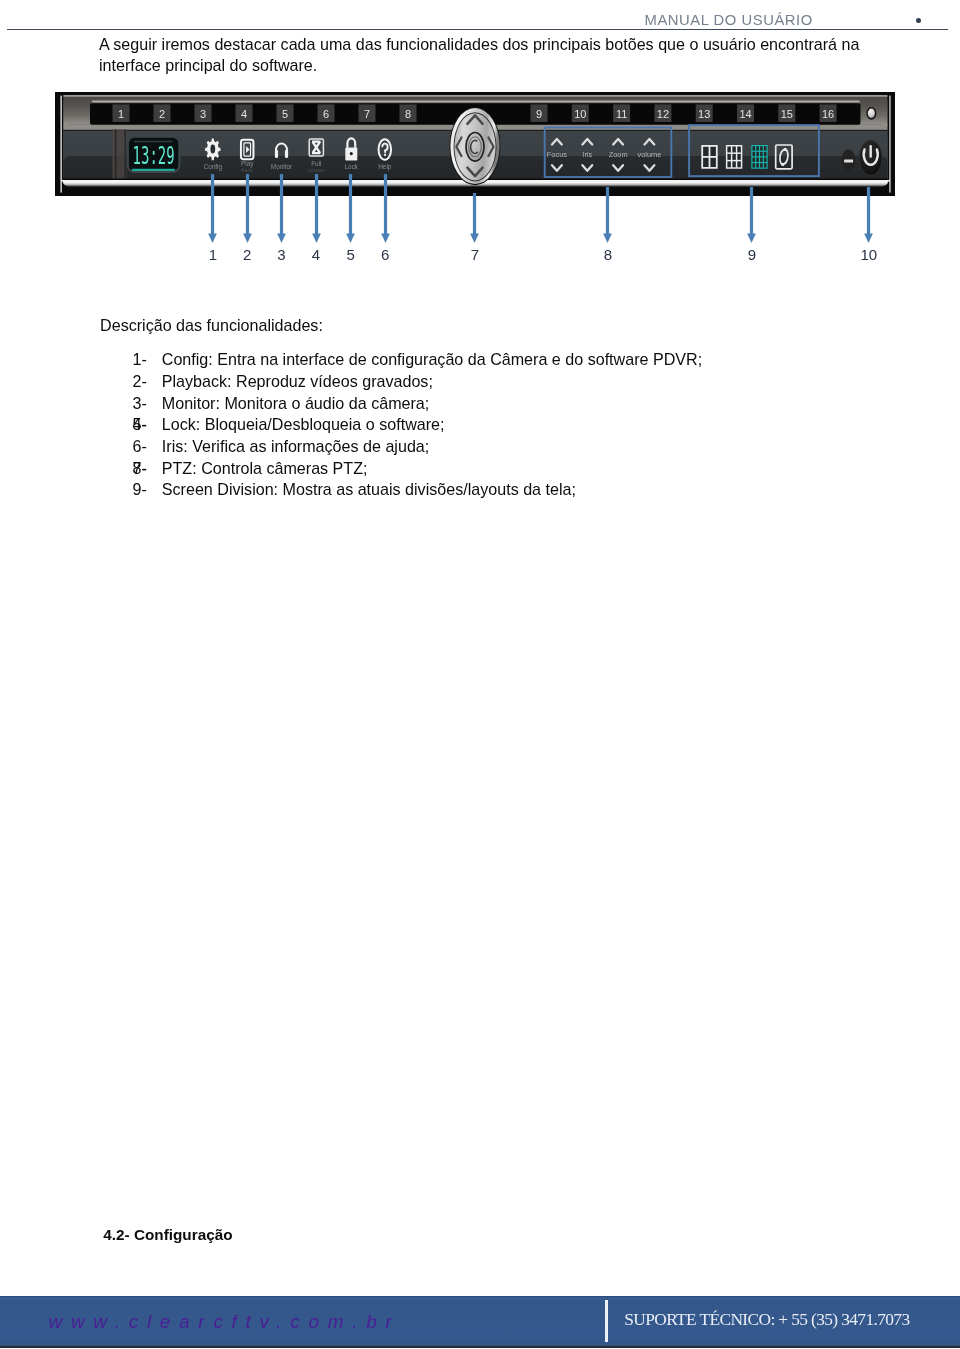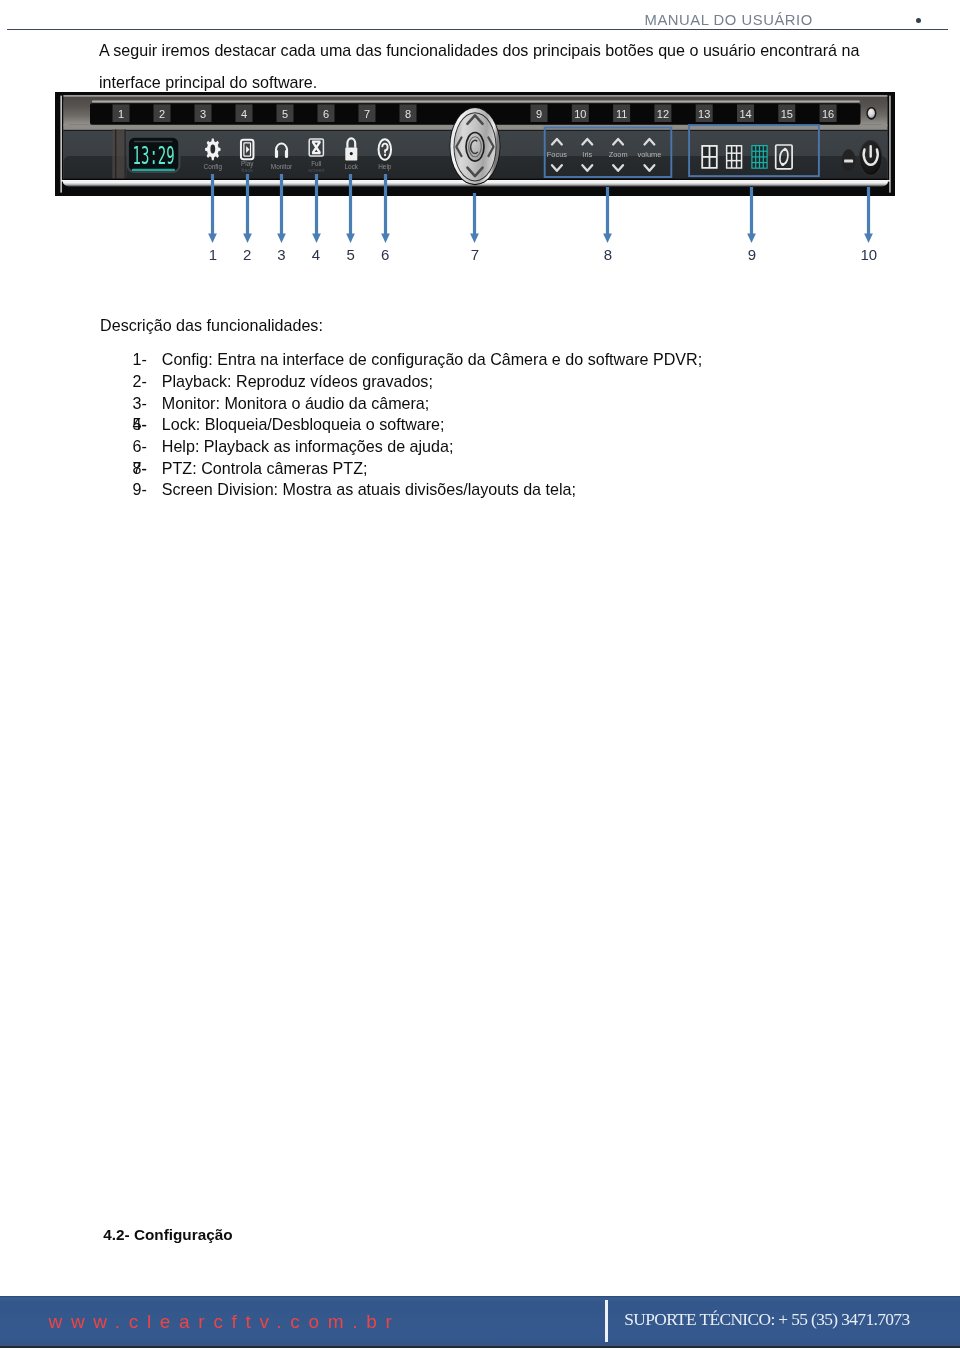--- a/index.html
+++ b/index.html
@@ -10,21 +10,21 @@
 
   
   .hdr-title{position:absolute;left:644.5px;top:12.4px;font-size:14.8px;letter-spacing:0.55px;
              color:#77808f;white-space:nowrap;}
   .hdr-dot{position:absolute;left:915.5px;top:17.5px;width:5.5px;height:5.5px;border-radius:50%;
            background:#333f51;}
   .hdr-rule{position:absolute;left:7px;top:28.6px;width:941px;height:1.9px;background:#3e4859;}
 
   
   .intro{position:absolute;left:99px;top:34.3px;width:775px;font-size:16.1px;
-         line-height:32px;color:#0d0d0d;text-align:left;}
+         line-height:21px;color:#0d0d0d;text-align:left;}
 
   
   .photo{position:absolute;left:55px;top:92px;width:840px;height:104px;}
   .photo svg{display:block;}
   .chn{font-family:"Liberation Sans",sans-serif;font-size:11px;fill:#e3e3e3;}
   .clk{font-family:"DejaVu Sans Mono",monospace;font-size:25.2px;fill:#5ee8d0;}
   .btl{font-family:"Liberation Sans",sans-serif;font-size:6.4px;fill:#8a8d90;}
   .btl2{font-family:"Liberation Sans",sans-serif;font-size:5.4px;fill:#4b5358;}
   .ptzl{font-family:"Liberation Sans",sans-serif;font-size:7.4px;fill:#b4b4b4;}
 
@@ -37,21 +37,21 @@
   .sect{position:absolute;left:100.1px;top:306px;font-size:16.1px;color:#0d0d0d;margin-top:10px;}
   .list{position:absolute;left:132.5px;top:349.3px;width:752px;font-size:16.1px;color:#0d0d0d;}
   .li{position:relative;padding-left:29.3px;line-height:21.65px;}
   .li .n{position:absolute;left:0;top:0;}
   .sub{position:absolute;left:103.3px;top:1226px;font-size:15.3px;font-weight:bold;color:#0d0d0d;}
 
   
   .foot{position:absolute;left:0;top:1296px;width:960px;height:50px;
         background:linear-gradient(180deg,#2b4876 0%,#3a5f91 4%,#34578b 12%,#35598e 80%,#33558a 95%,#3a5577 100%);}
   .foot-url{position:absolute;left:48.5px;top:1311.5px;font-size:19px;letter-spacing:8.7px;
-            color:#ef4444;line-height:19px;white-space:nowrap;}
+            color:#4c1d95;line-height:19px;white-space:nowrap;font-style:italic;}
   .foot-div{position:absolute;left:604.6px;top:1299.7px;width:3.2px;height:42px;background:#eef2f8;}
   .foot-tel{position:absolute;left:624.2px;top:1310px;font-size:17.4px;letter-spacing:-0.63px;
             color:#e9eef6;line-height:19px;white-space:nowrap;font-family:Liberation Serif, serif;}
   .foot-edge{position:absolute;left:0;top:1345.9px;width:960px;height:2px;background:#222a36;}
 </style>
 </head>
 <body>
 
 <div class="page">
 
@@ -429,21 +429,21 @@
     </div>
 
   <div class="sect">Descrição das funcionalidades:</div>
 
   <div class="list">
       <div class="li"><span class="n">1-</span><span>Config: Entra na interface de configuração da Câmera e do software PDVR;</span></div>
       <div class="li"><span class="n">2-</span><span>Playback: Reproduz vídeos gravados;</span></div>
       <div class="li"><span class="n">3-</span><span>Monitor: Monitora o áudio da câmera;</span></div>
       <div class="li"><span class="n">4-</span></div>
       <div class="li"><span class="n">5-</span><span>Lock: Bloqueia/Desbloqueia o software;</span></div>
-      <div class="li"><span class="n">6-</span><span>Help: Playback as informações de ajuda;</span></div>
+      <div class="li"><span class="n">6-</span><span>Iris: Verifica as informações de ajuda;</span></div>
       <div class="li"><span class="n">7-</span></div>
       <div class="li"><span class="n">8-</span><span>PTZ: Controla câmeras PTZ;</span></div>
       <div class="li"><span class="n">9-</span><span>Screen Division: Mostra as atuais divisões/layouts da tela;</span></div>
     </div>
 
   <div class="sub">4.2- Configuração</div>
 
   <div class="foot"></div>
   <div class="foot-url">www.clearcftv.com.br</div>
   <div class="foot-div"></div>

